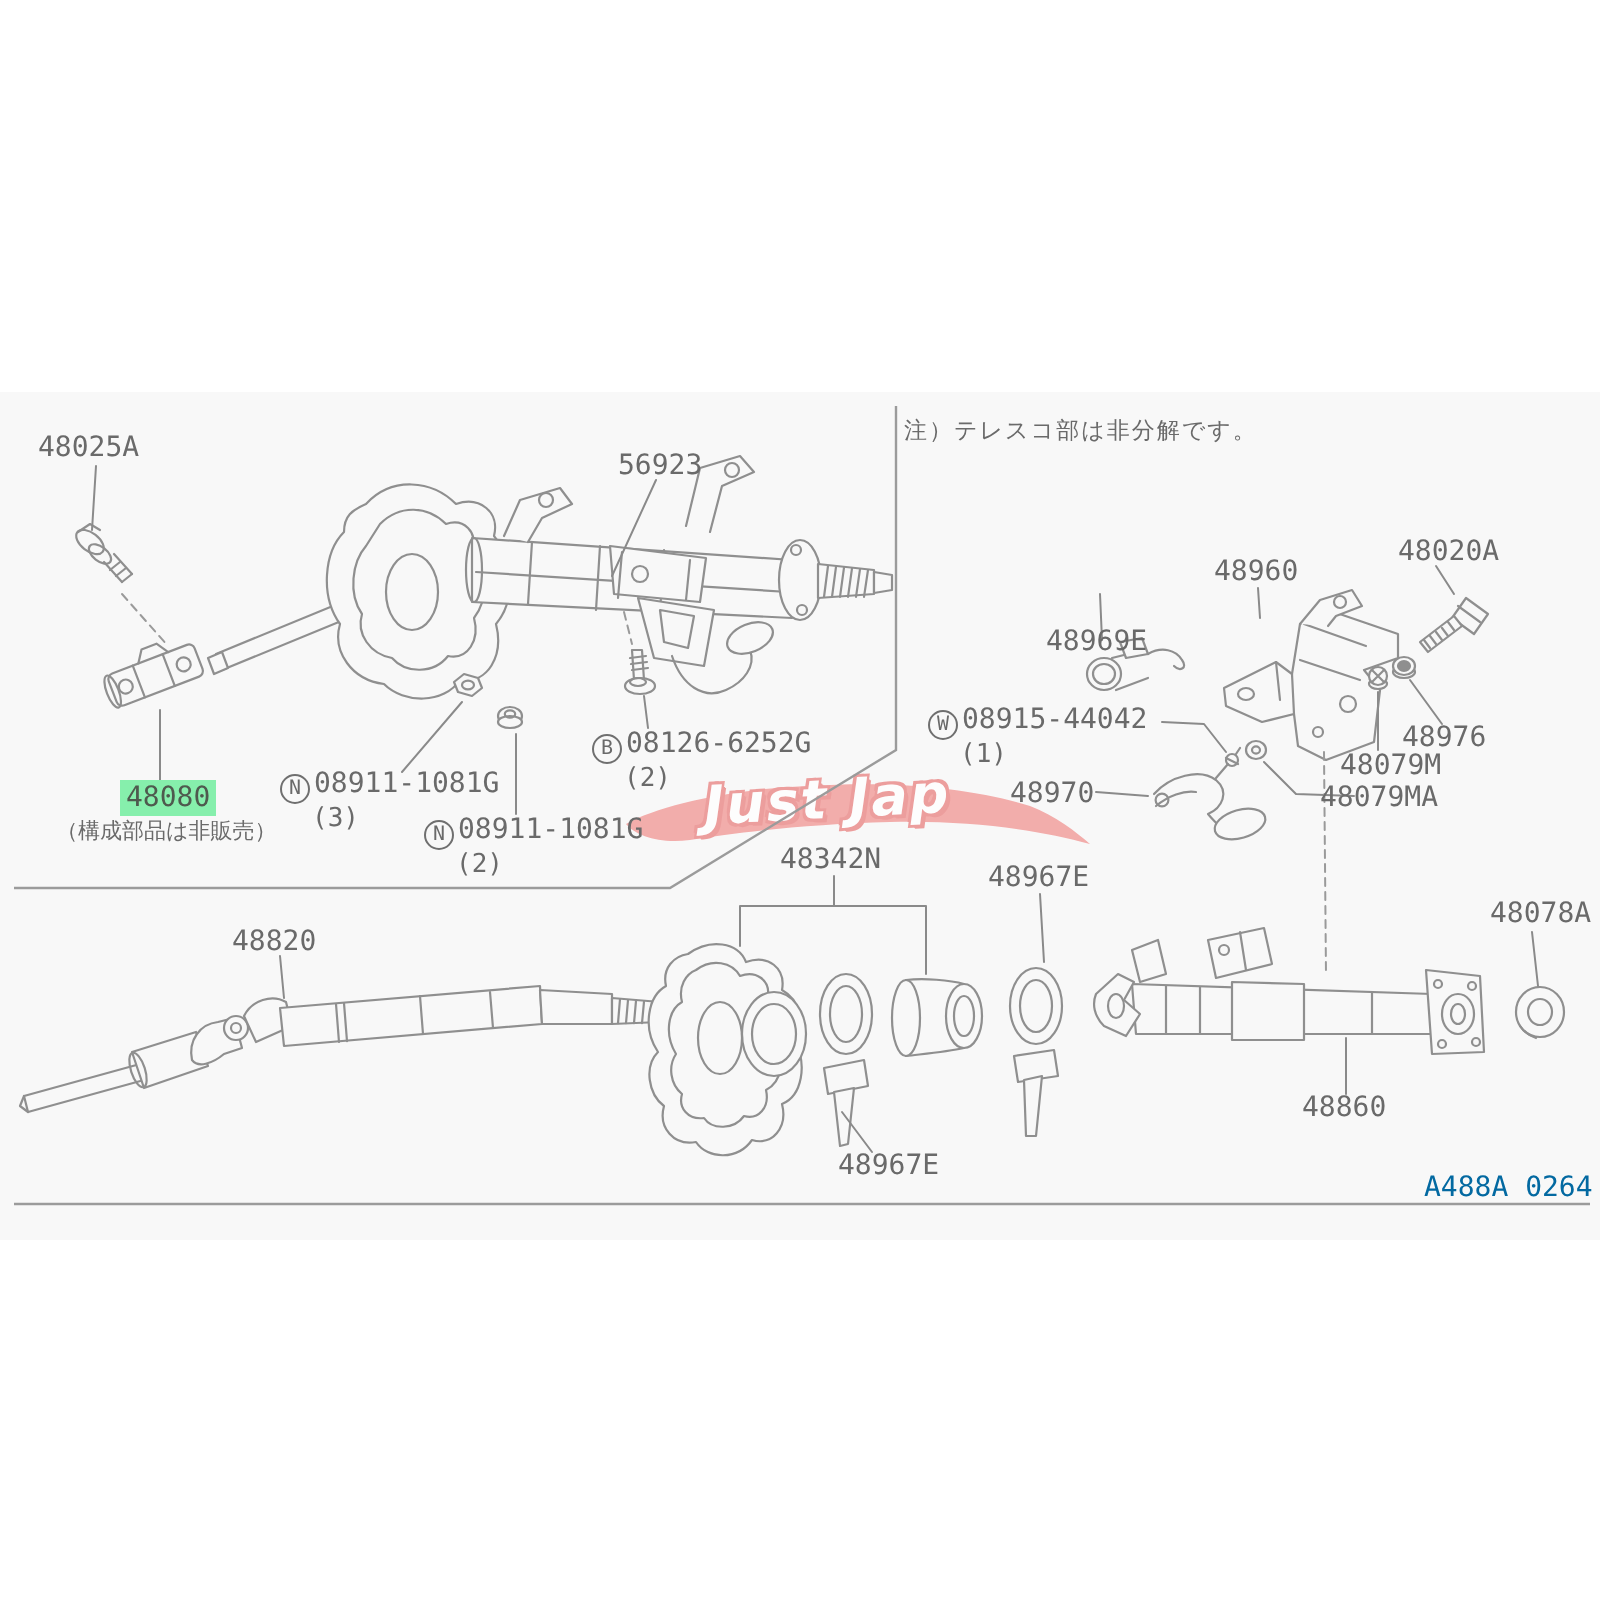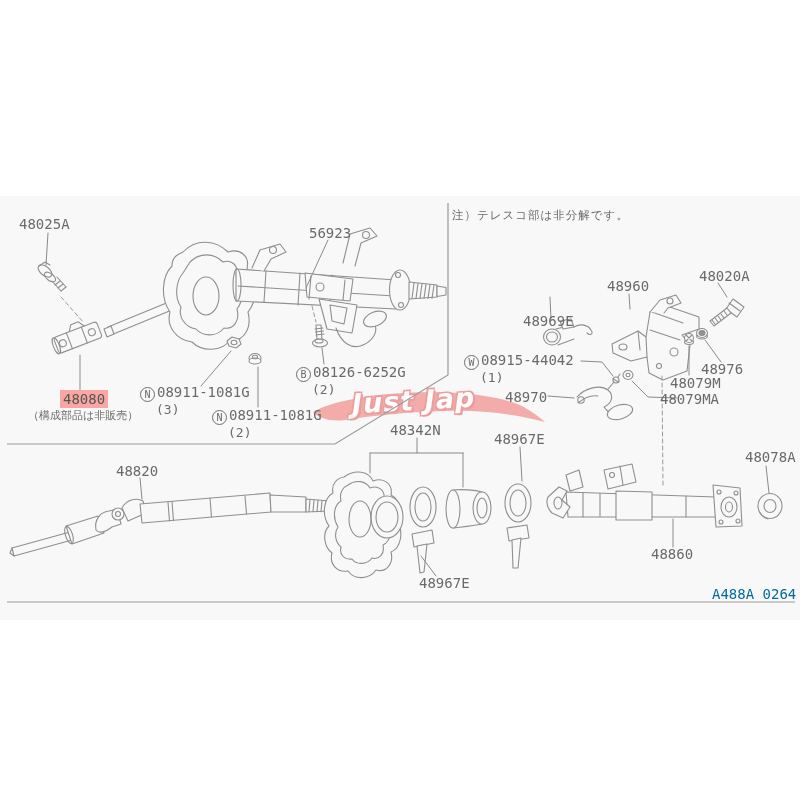--- a/index.html
+++ b/index.html
@@ -10,21 +10,21 @@
   .art{stroke:#8f8f8f;stroke-width:1.1;fill:none;stroke-linejoin:round;stroke-linecap:round;}
   .art .f{fill:#f8f8f8;}
   .lead{stroke:#8a8a8a;stroke-width:1;fill:none;}
   .dash{stroke:#9a9a9a;stroke-width:1;fill:none;stroke-dasharray:4 3;}
   .border-line{stroke:#9b9b9b;stroke-width:1.2;fill:none;}
   .plabel{position:absolute;color:#6a6a6a;font-size:14px;line-height:13px;white-space:nowrap;
           letter-spacing:0px;}
   .pqty{font-size:13px;margin-left:16px;margin-top:1px;}
   .pcircle{display:inline-block;width:13px;height:13px;border:1.2px solid #6f6f6f;border-radius:50%;
            font-size:10px;line-height:13px;text-align:center;vertical-align:-1px;margin-right:2px;}
-  .hl{background:#fca5a5;padding:1px 3px;color:#4e5a4e;}
+  .hl{background:#86efac;padding:1px 3px;color:#4e5a4e;}
   .jnote{position:absolute;color:#6a6a6a;font-size:11.5px;white-space:nowrap;
          font-family:"DejaVu Sans",sans-serif;letter-spacing:1px;}
   .footer-code{position:absolute;color:#0369a1;font-size:14px;white-space:nowrap;}
   .watermark{position:absolute;left:300px;top:380px;width:270px;height:60px;opacity:.85;}
   .wm-text{position:absolute;left:52px;top:5px;font-family:"DejaVu Sans",sans-serif;
            font-weight:bold;font-style:italic;font-size:27px;color:#ffffff;
            transform:rotate(-3deg);letter-spacing:1px;white-space:nowrap;
            text-shadow:1.5px 1.5px 0 #eb8f8e,-1.5px -1.5px 0 #eb8f8e,1.5px -1.5px 0 #eb8f8e,-1.5px 1.5px 0 #eb8f8e,2px 2px 0 #eb8f8e;}
 </style>
 </head>

